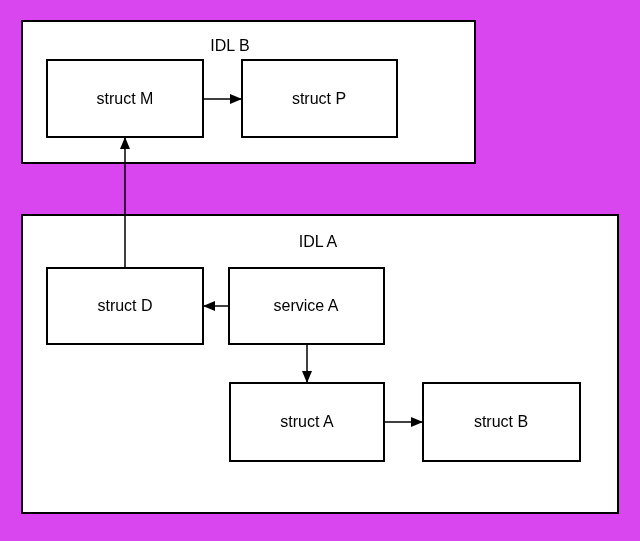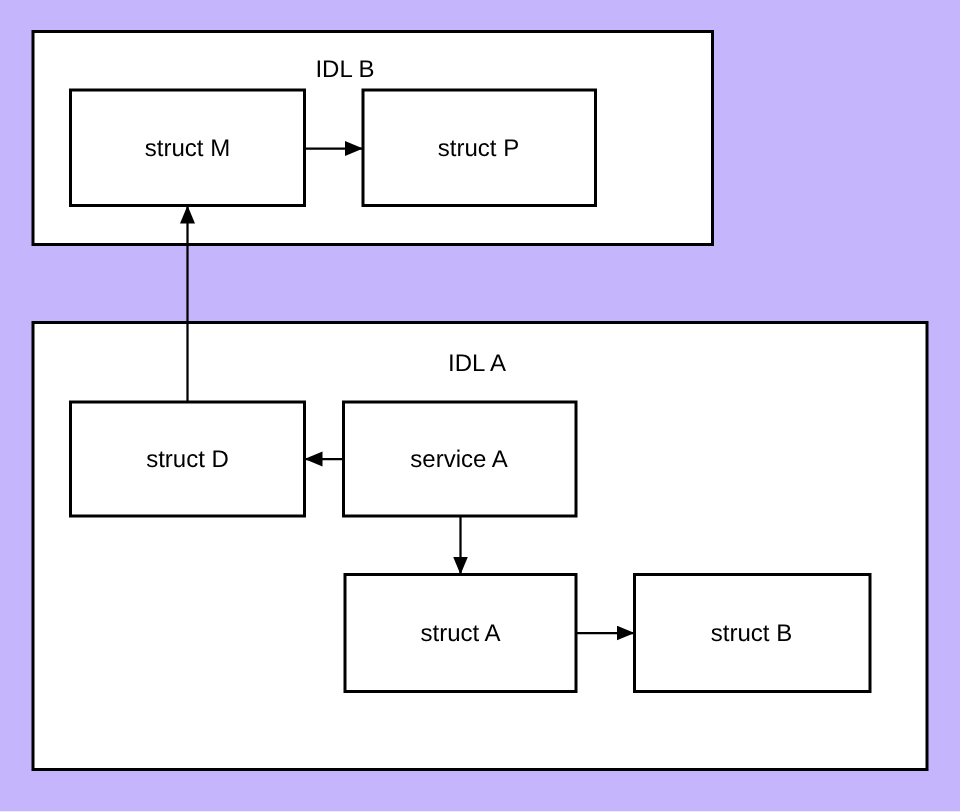--- a/index.html
+++ b/index.html
@@ -3,21 +3,21 @@
 <meta charset="utf-8">
 <style>
   html, body {
     margin: 0;
     padding: 0;
     background: #ffffff;
   }
   .canvas-wrap {
     width: 640px;
     height: 541px;
-    background: #c4b5fd;
+    background: #d946ef;
     position: relative;
   }
   svg {
     display: block;
   }
   .container-box {
     fill: #ffffff;
     stroke: #000000;
     stroke-width: 2;
   }

